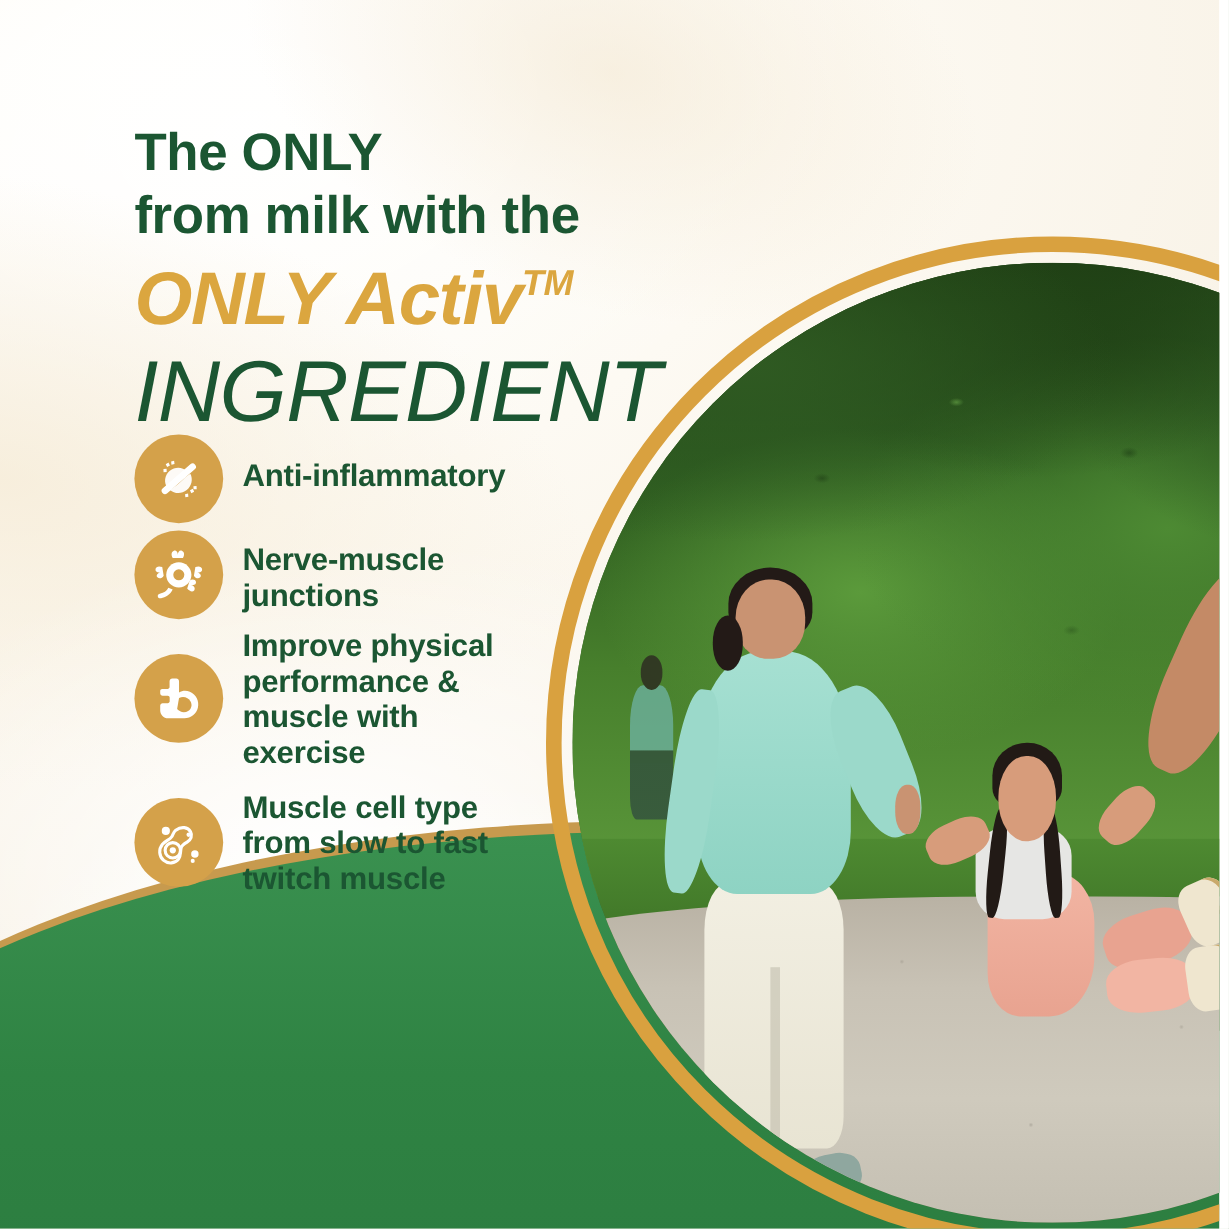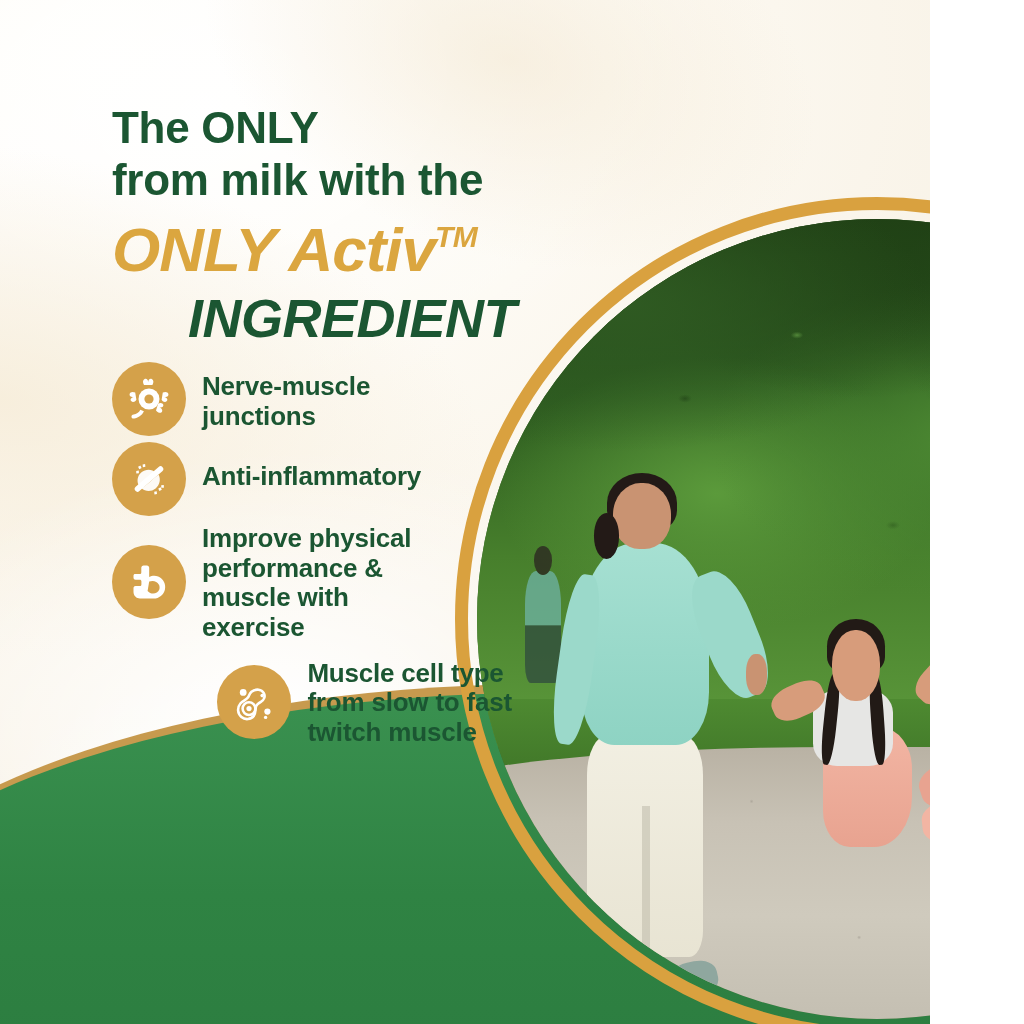--- a/index.html
+++ b/index.html
@@ -7,21 +7,21 @@
     margin: 0;
     padding: 0;
     background: #ffffff;
   }
   body {
     font-family: "Liberation Sans", sans-serif;
   }
 
   #stage {
     position: relative;
-    width: 930px;
+    width: 1016px;
     height: 1024px;
     overflow: hidden;
     background: #fdfbf6;
   }
 
   
   .bg-base {
     position: absolute;
     inset: 0;
     background:
@@ -237,26 +237,25 @@
   .brandline .tm {
     font-size: 30px;
     vertical-align: 24px;
     font-weight: 800;
     font-style: italic;
     letter-spacing: -0.5px;
   }
   .ingredient {
     margin: 10px 0 0 0;
     color: #1b5632;
-    font-size: 54px;
-    font-weight: 700;
+    font-size: 72px;
+    font-weight: 400;
     font-style: italic;
     letter-spacing: -0.5px;
     line-height: 1;
-    text-align: center;
   }
 
   
   .benefits {
     position: absolute;
     left: 112px;
     top: 362px;
     width: 400px;
     z-index: 8;
   }
@@ -284,21 +283,21 @@
     line-height: 1.14;
     letter-spacing: -0.2px;
     padding-top: 2px;
     white-space: pre-line;
   }
   .b1 { margin-top: 0; }
   .b1 .benefit-text { padding-top: 20px; }
   .b2 .benefit-text { padding-top: 10px; }
   .b3 { margin-top: 2px; }
   .b3 .benefit-icon { align-self: center; }
-  .b4 { margin-top: 14px; justify-content: flex-end; }
+  .b4 { margin-top: 14px; }
   .b4 .benefit-icon { align-self: center; }
 </style>
 </head>
 <body>
 
 <div id="stage">
 
   <div class="bg-base"></div>
   <div class="swirl swirl-a"></div>
   <div class="swirl swirl-b"></div>
@@ -360,58 +359,58 @@
       <span>The </span><span class="strong">ONLY</span>
       <span class="line2">from milk with the</span>
     </h1>
     <div class="brandline">
       <span>ONLY Activ</span><span class="tm">TM</span>
     </div>
     <div class="ingredient">INGREDIENT</div>
   </div>
 
   <div class="benefits">
-
-    <div class="benefit b2">
-      <div class="benefit-icon">
-        <svg width="50" height="50" viewBox="0 0 50 50" aria-hidden="true">
-          <g fill="#ffffff">
-            <circle cx="25" cy="25" r="10.5"></circle>
-            <path d="M20 11c-1.6-2.6-1.2-5.1.6-5.9 1.9-.9 3.6.6 3.6 3.2 0-2.6 1.7-4.1 3.6-3.2 1.8.8 2.2 3.3.6 5.9z"></path>
-            <path d="M38.8 18.6c2.8-1.2 5.2-.4 5.6 1.5.4 2-1.5 3.4-4 2.9 2.5.6 3.8 2.6 2.4 4.1-1.4 1.5-3.8 1-5.2-1.4z"></path>
-            <path d="M11.2 18.6c-2.8-1.2-5.2-.4-5.6 1.5-.4 2 1.5 3.4 4 2.9-2.5.6-3.8 2.6-2.4 4.1 1.4 1.5 3.8 1 5.2-1.4z"></path>
-            <path d="M32 36.5c2 2.5 4.6 3 5.8 1.5 1.2-1.6.1-3.8-2.4-4.5 2.5.5 4.4-.8 3.9-2.7-.5-1.9-3-2.6-5.2-1z"></path>
-            <path d="M19.9 37.2c-1.9 4.4-6.2 6.6-9.6 7.3-1.5.3-2.6-.3-2.8-1.5-.2-1.3.7-2.1 2.2-2.4 2.6-.5 5.3-1.9 6.6-4.8z"></path>
-            <circle cx="25" cy="25" r="4.6" fill="#d4a14a"></circle>
-          </g>
-        </svg>
-      </div>
-      <div class="benefit-text">Nerve-muscle
-junctions</div>
-    </div>
 
     <div class="benefit b1">
       <div class="benefit-icon">
         <svg width="48" height="48" viewBox="0 0 48 48" aria-hidden="true">
           <g fill="#ffffff">
             <path d="M14.5 31.5c-3.2-4.4-2.4-10.6 2-14.2 4.3-3.6 10.5-3.4 14.3.4-3.9 2.6-7.6 5.6-10.6 8.7-2.2 2.2-4.1 4.2-5.7 5.1z" opacity="0.95"></path>
             <path d="M33.6 19.8c2.4 4.5 1.2 10.2-3 13.6-4.2 3.4-10.1 3.3-14-.1 4.1-2.5 7.9-5.5 11-8.7 2.3-2.3 4.4-3.9 6-4.8z" opacity="0.95"></path>
             <path d="M13.1 11.8l2.3-1.4 1.2 2.5-2.3 1.3z"></path>
             <path d="M17.6 9.6l2.5-.6.3 2.7-2.5.5z"></path>
             <path d="M11.2 15.9l2.6-.3.1 2.7-2.6.2z"></path>
             <path d="M33.3 33.6l2.4-1.3 1.1 2.5-2.4 1.2z"></path>
             <path d="M29.2 36.8l2.5-.5.3 2.7-2.5.4z"></path>
             <path d="M36.2 30.2l2.6-.2.1 2.7-2.6.1z"></path>
             <rect x="6" y="21.2" width="36" height="5.6" rx="2.8" transform="rotate(-41 24 24)"></rect>
           </g>
         </svg>
       </div>
       <div class="benefit-text">Anti-inflammatory</div>
     </div>
 
+    <div class="benefit b2">
+      <div class="benefit-icon">
+        <svg width="50" height="50" viewBox="0 0 50 50" aria-hidden="true">
+          <g fill="#ffffff">
+            <circle cx="25" cy="25" r="10.5"></circle>
+            <path d="M20 11c-1.6-2.6-1.2-5.1.6-5.9 1.9-.9 3.6.6 3.6 3.2 0-2.6 1.7-4.1 3.6-3.2 1.8.8 2.2 3.3.6 5.9z"></path>
+            <path d="M38.8 18.6c2.8-1.2 5.2-.4 5.6 1.5.4 2-1.5 3.4-4 2.9 2.5.6 3.8 2.6 2.4 4.1-1.4 1.5-3.8 1-5.2-1.4z"></path>
+            <path d="M11.2 18.6c-2.8-1.2-5.2-.4-5.6 1.5-.4 2 1.5 3.4 4 2.9-2.5.6-3.8 2.6-2.4 4.1 1.4 1.5 3.8 1 5.2-1.4z"></path>
+            <path d="M32 36.5c2 2.5 4.6 3 5.8 1.5 1.2-1.6.1-3.8-2.4-4.5 2.5.5 4.4-.8 3.9-2.7-.5-1.9-3-2.6-5.2-1z"></path>
+            <path d="M19.9 37.2c-1.9 4.4-6.2 6.6-9.6 7.3-1.5.3-2.6-.3-2.8-1.5-.2-1.3.7-2.1 2.2-2.4 2.6-.5 5.3-1.9 6.6-4.8z"></path>
+            <circle cx="25" cy="25" r="4.6" fill="#d4a14a"></circle>
+          </g>
+        </svg>
+      </div>
+      <div class="benefit-text">Nerve-muscle
+junctions</div>
+    </div>
+
     <div class="benefit b3">
       <div class="benefit-icon">
         <svg width="48" height="48" viewBox="0 0 48 48" aria-hidden="true">
           <g fill="#ffffff">
             <path d="M13.5 7.5h8.4c1.3 0 2.3 1 2.3 2.3v9.3c2.6-1.6 5.9-1.9 9-.6 5.3 2.2 8 7.8 6.7 13.2-1.2 5.1-5.8 8.8-11.2 8.8H15c-3.6 0-6.5-2.9-6.5-6.5V30c0-1.1.9-2 2-2h4.3c.9 0 1.6-.7 1.6-1.6v-3.1c0-.9-.7-1.6-1.6-1.6h-4.3c-1.1 0-2-.9-2-2v-2c0-.9.7-1.6 1.6-1.6h4.6c.9 0 1.6-.7 1.6-1.6V9.8c0-1.3 1-2.3 2.3-2.3z"></path>
             <path d="M24.2 23.6c3.8-1.6 7.8-.3 9.6 2.9 1.6 2.9.7 6.3-2 8-2.9 1.8-7 1.1-9.2-1.6" fill="#d4a14a"></path>
           </g>
         </svg>
       </div>
       <div class="benefit-text">Improve physical

